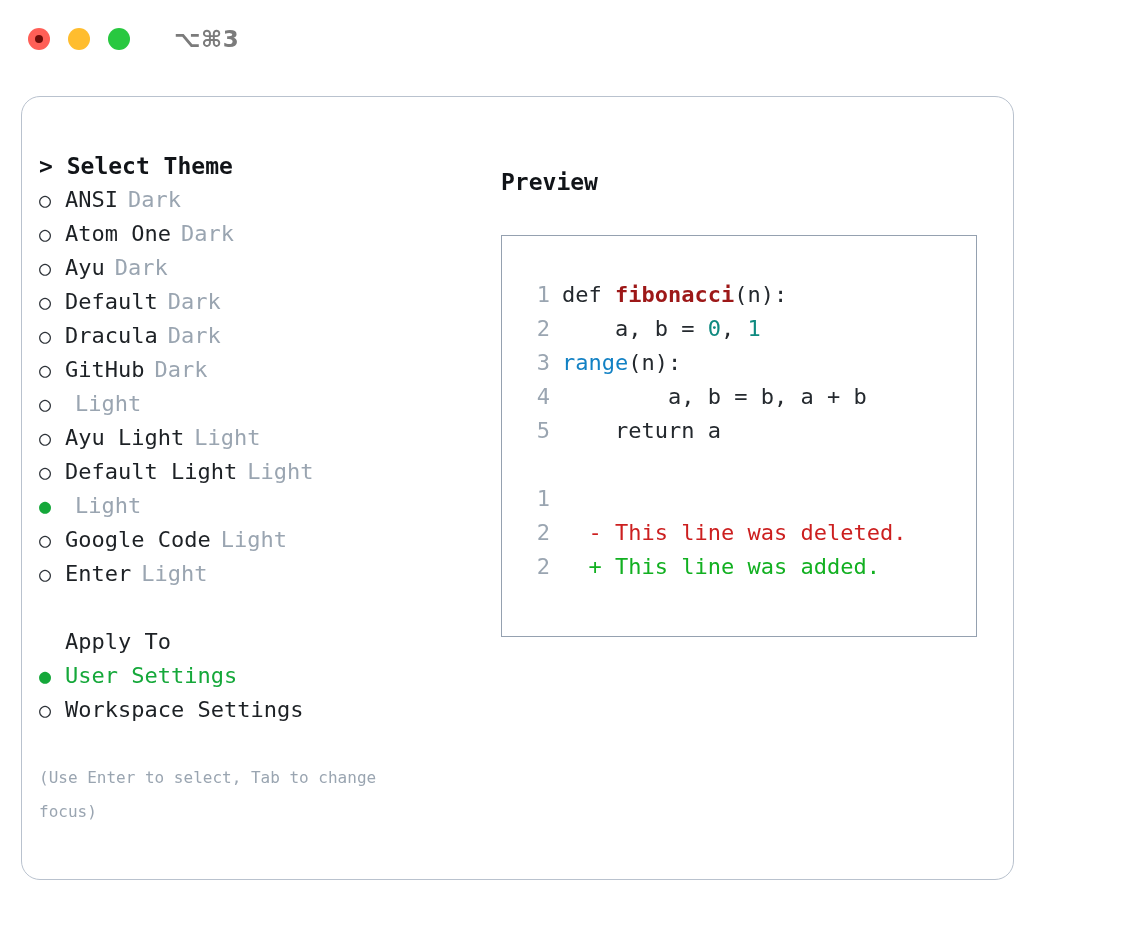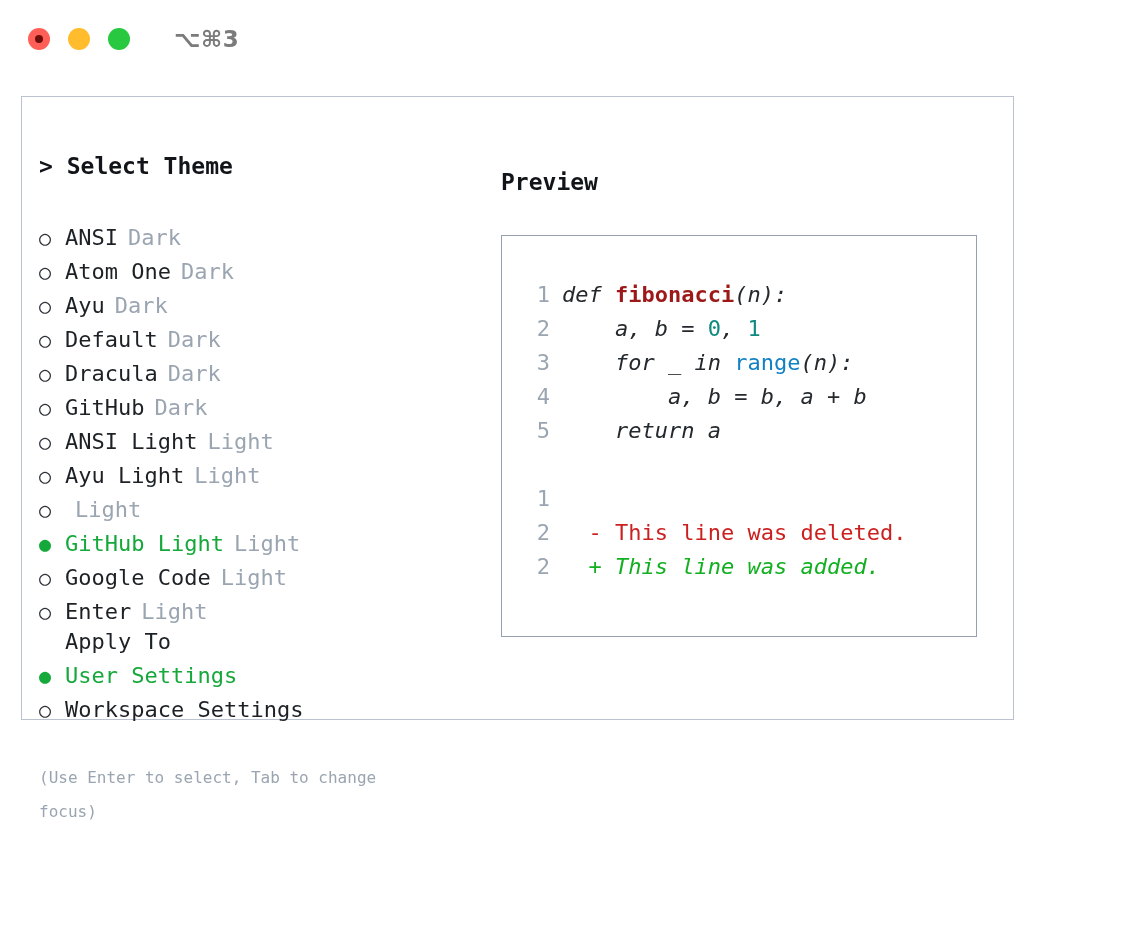--- a/index.html
+++ b/index.html
@@ -69,23 +69,23 @@
     letter-spacing: 0.5px;
     font-family: "DejaVu Sans", "Liberation Sans", sans-serif;
   }
 
   
   .panel {
     position: absolute;
     left: 21px;
     top: 96px;
     width: 993px;
-    height: 624px;
+    height: 784px;
     border: 1.5px solid #b9c2ce;
-    border-radius: 0;
+    border-radius: 19px;
     background: #ffffff;
     box-sizing: border-box;
   }
 
   .columns {
     position: absolute;
     left: 0;
     top: 0;
     width: 100%;
     height: 100%;
@@ -121,21 +121,20 @@
     font-size: 20px;
     color: #2d3238;
     line-height: 34px;
   }
   .marker.sel { color: #15a83a; }
   .opt-label { color: #1d2125; text-align: right; }
   .opt-row.selected .opt-label { color: #15a83a; }
   .opt-variant {
     color: #9aa5b1;
     margin-left: 10px;
-    margin-top: 38px;
   }
 
   .section-gap { height: 34px; }
 
   .section-head {
     display: flex;
     align-items: flex-start;
     height: 34px;
     line-height: 34px;
     font-size: 22px;
@@ -182,24 +181,24 @@
     width: 30px;
     flex: 0 0 30px;
     text-align: right;
     color: #9aa5b1;
     margin-right: 12px;
   }
   .blank-line { height: 34px; }
   .tok-fn   { color: #9d1818; font-weight: 700; }
   .tok-call { color: #1281c4; }
   .tok-num  { color: #0f8a80; }
-  .tok-plain{ color: #24292e; font-style: italic; }
+  .tok-plain{ color: #24292e; }
   .diff-ctx { color: #6f7880; }
   .diff-del { color: #cc1f1f; }
-  .diff-add { color: #12b021; font-style: italic; }
+  .diff-add { color: #12b021; }
 </style>
 </head>
 <body>
 
 <div class="window">
 
   <div class="titlebar">
     <div class="lights">
       <span class="light light-red">
         <span class="rec-dot"></span>
@@ -216,24 +215,24 @@
       <div class="left-col">
         <div class="col-title">&gt; Select Theme</div>
 
         <div class="opt-list" id="theme-list">
             <div class="opt-row"><span class="marker">○</span><span class="opt-label">ANSI</span><span class="opt-variant">Dark</span></div>
             <div class="opt-row"><span class="marker">○</span><span class="opt-label">Atom One</span><span class="opt-variant">Dark</span></div>
             <div class="opt-row"><span class="marker">○</span><span class="opt-label">Ayu</span><span class="opt-variant">Dark</span></div>
             <div class="opt-row"><span class="marker">○</span><span class="opt-label">Default</span><span class="opt-variant">Dark</span></div>
             <div class="opt-row"><span class="marker">○</span><span class="opt-label">Dracula</span><span class="opt-variant">Dark</span></div>
             <div class="opt-row"><span class="marker">○</span><span class="opt-label">GitHub</span><span class="opt-variant">Dark</span></div>
-            <div class="opt-row"><span class="marker">○</span><span class="opt-label">ANSI Light</span><span class="opt-variant">Light</span></div>
+            <div class="opt-row"><span class="marker">○</span><span class="opt-variant">Light</span></div>
             <div class="opt-row"><span class="marker">○</span><span class="opt-label">Ayu Light</span><span class="opt-variant">Light</span></div>
-            <div class="opt-row"><span class="marker">○</span><span class="opt-variant">Light</span></div>
-            <div class="opt-row selected"><span class="marker sel">●</span><span class="opt-label">GitHub Light</span><span class="opt-variant">Light</span></div>
+            <div class="opt-row"><span class="marker">○</span><span class="opt-label">Default Light</span><span class="opt-variant">Light</span></div>
+            <div class="opt-row selected"><span class="marker sel">●</span><span class="opt-variant">Light</span></div>
             <div class="opt-row"><span class="marker">○</span><span class="opt-label">Google Code</span><span class="opt-variant">Light</span></div>
             <div class="opt-row"><span class="marker">○</span><span class="opt-label">Enter</span><span class="opt-variant">Light</span></div>
           </div>
 
         <div class="section-gap"></div>
 
         <div class="section-head">
           <span class="marker">○</span>
           <span>Apply To</span>
         </div>
@@ -246,21 +245,21 @@
         <div class="hint">(Use Enter to select, Tab to change focus)</div>
       </div>
 
       <div class="right-col">
         <div class="col-title">Preview</div>
 
         <div class="preview-box">
           <div id="code-block">
               <div class="code-line"><span class="lineno">1</span><span class="tok-plain">def </span><span class="tok-fn">fibonacci</span><span class="tok-plain">(n):</span></div>
               <div class="code-line"><span class="lineno">2</span><span class="tok-plain">    a, b = </span><span class="tok-num">0</span><span class="tok-plain">, </span><span class="tok-num">1</span></div>
-              <div class="code-line"><span class="lineno">3</span><span class="tok-plain">    for _ in </span><span class="tok-call">range</span><span class="tok-plain">(n):</span></div>
+              <div class="code-line"><span class="lineno">3</span><span class="tok-call">range</span><span class="tok-plain">(n):</span></div>
               <div class="code-line"><span class="lineno">4</span><span class="tok-plain">        a, b = b, a + b</span></div>
               <div class="code-line"><span class="lineno">5</span><span class="tok-plain">    return a</span></div>
             </div>
           <div class="blank-line"></div>
           <div id="diff-block">
               <div class="code-line"><span class="lineno">1</span></div>
               <div class="code-line"><span class="lineno">2</span><span class="diff-del">  - This line was deleted.</span></div>
               <div class="code-line"><span class="lineno">2</span><span class="diff-add">  + This line was added.</span></div>
             </div>
         </div>

